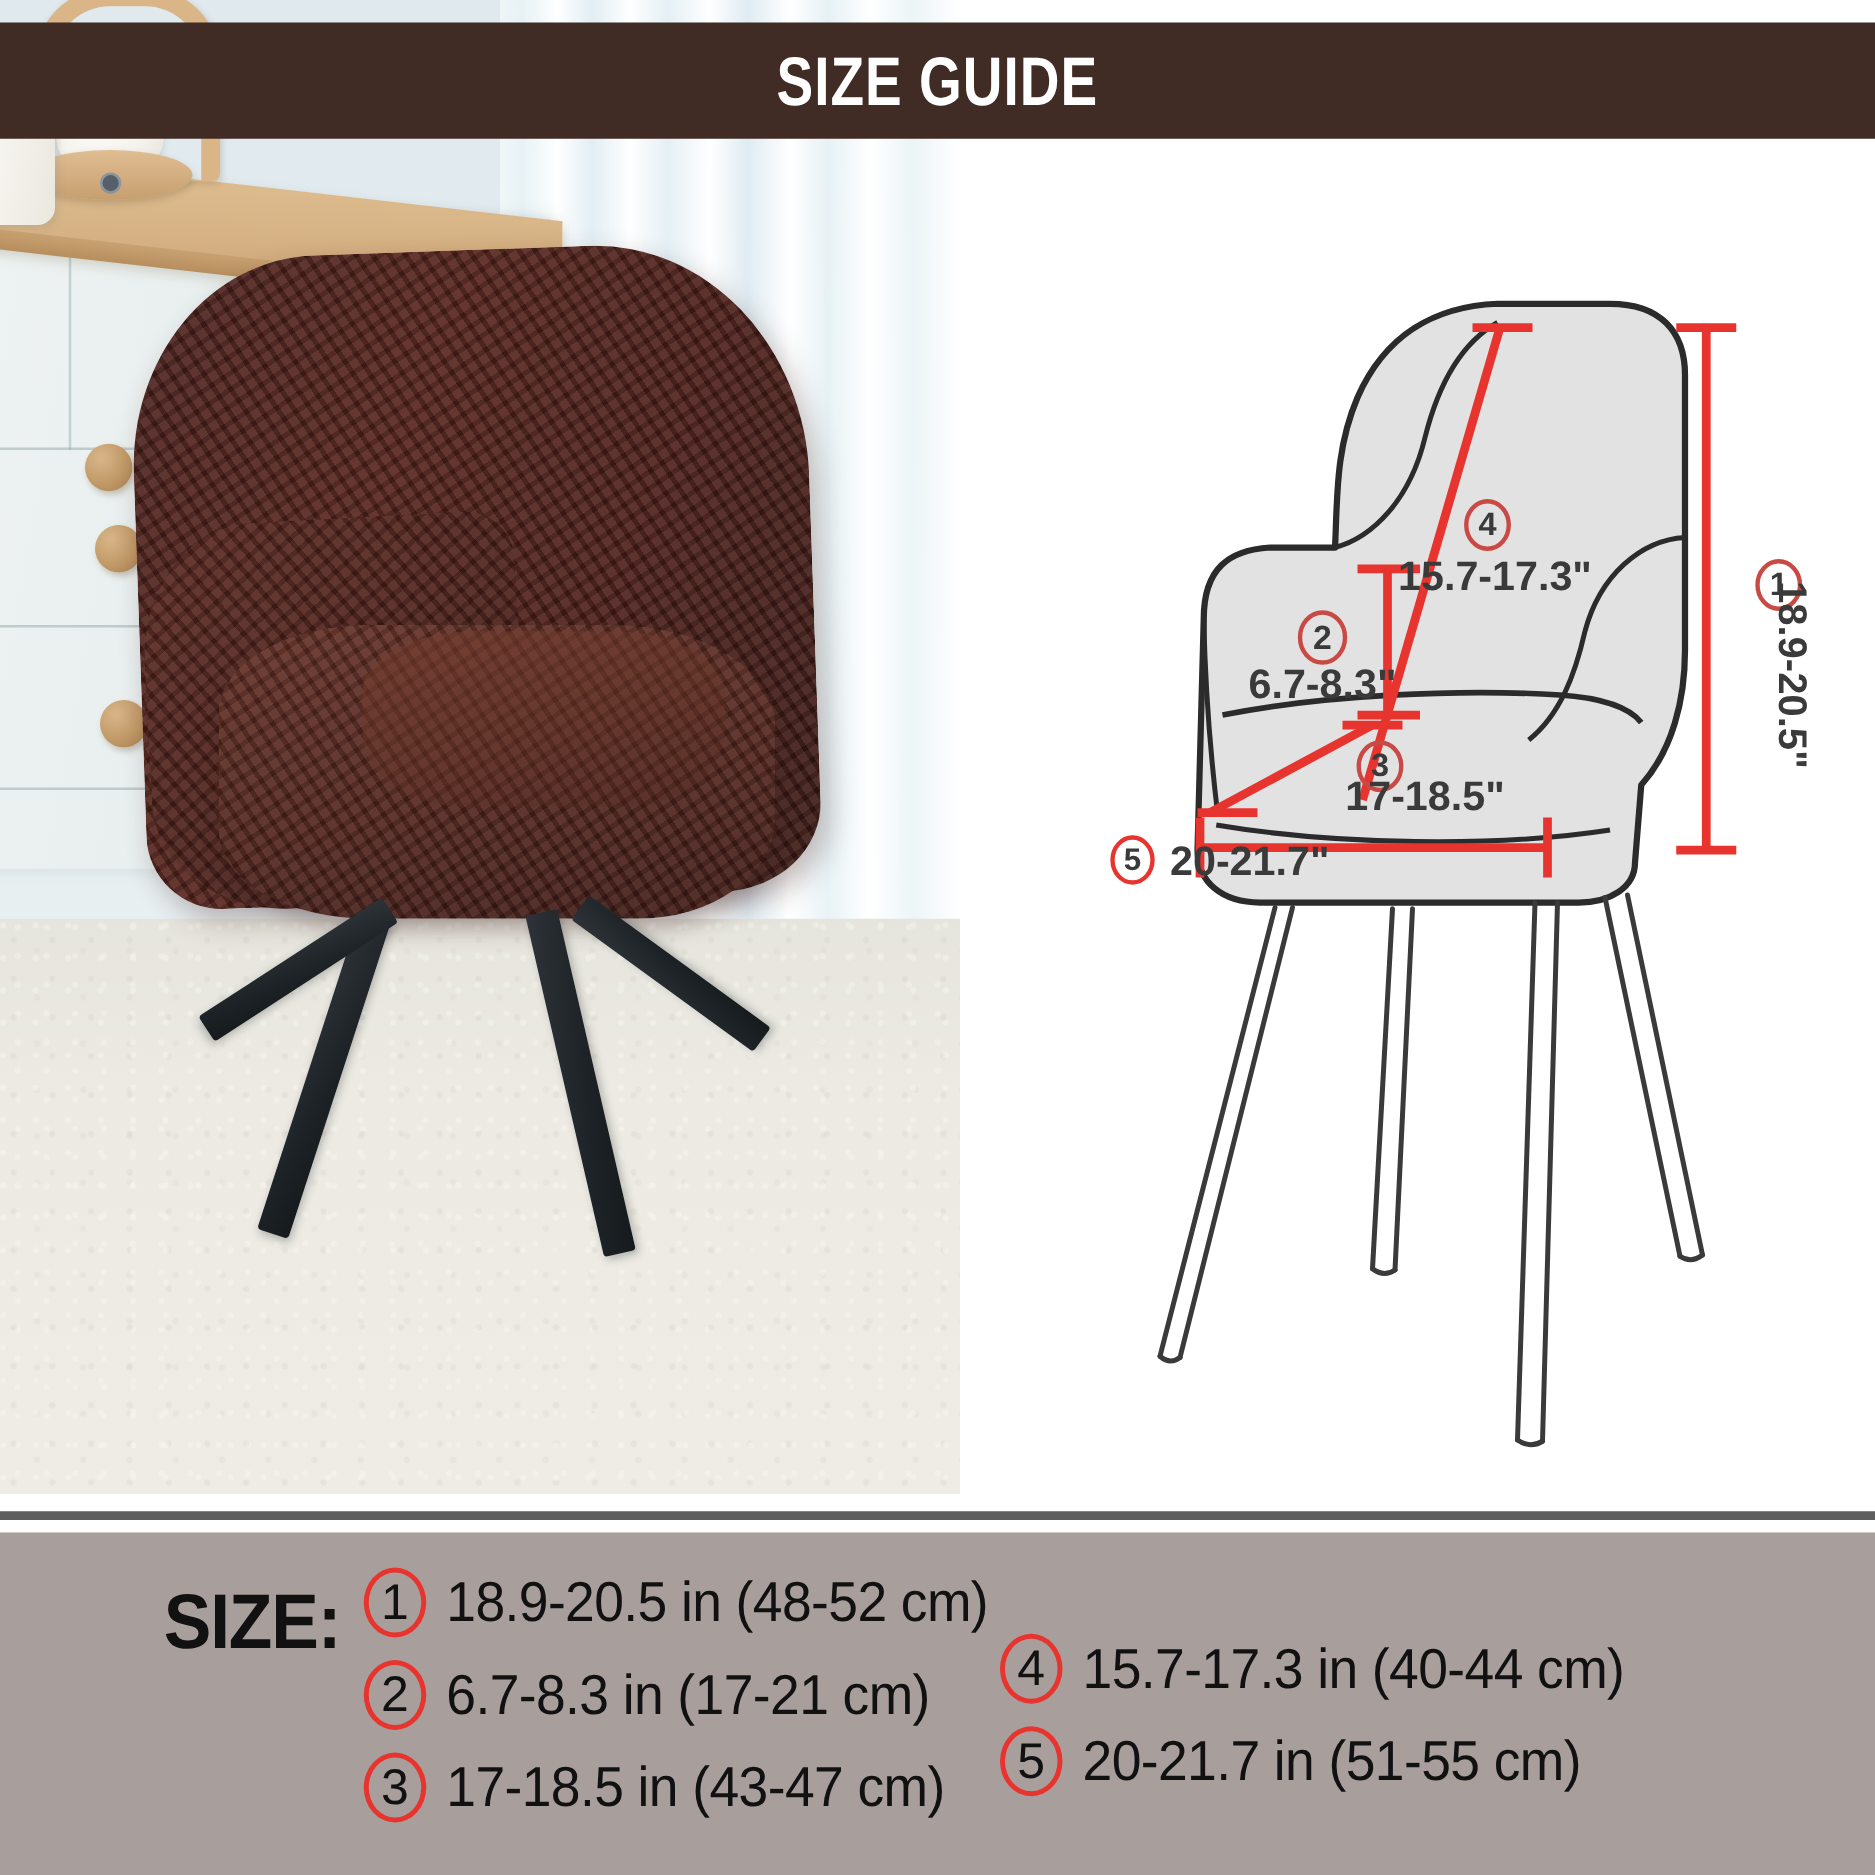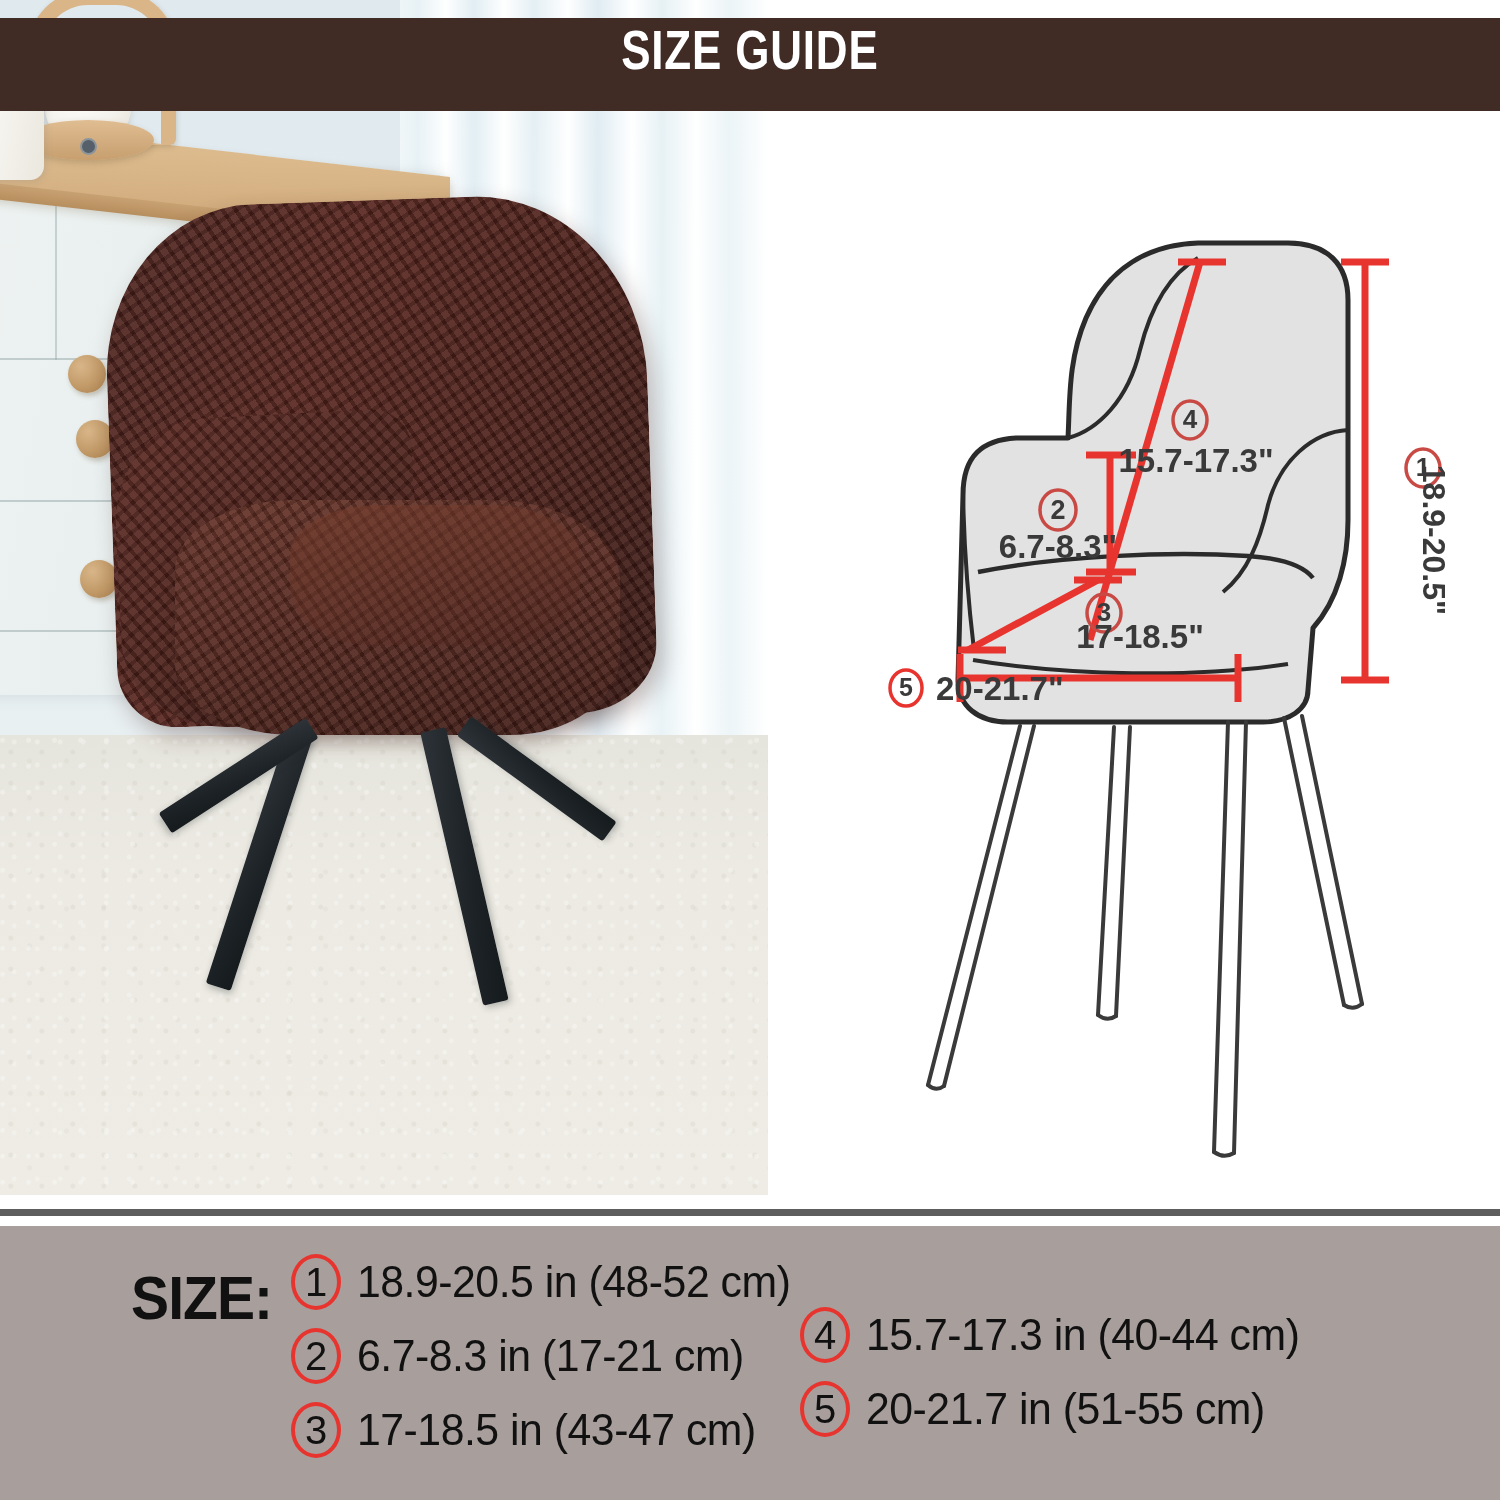--- a/index.html
+++ b/index.html
@@ -179,21 +179,21 @@
   .diagram-pane{
     position:absolute;left:768px;top:0;width:732px;height:1195px;
     background:#ffffff;
   }
   .diagram-svg{position:absolute;left:0;top:0;width:732px;height:1195px;}
 
   
   .header-bar{
     position:absolute;left:0;top:18px;width:1500px;height:93px;
     background:#402b25;
-    display:flex;justify-content:center;
+    display:flex;align-items:center;justify-content:center;
     z-index:40;
   }
   .header-title{
     color:#ffffff;
     font-family:"Liberation Sans", sans-serif;
     font-size:55px;
     font-weight:bold;
     letter-spacing:1px;
     transform:scaleX(.80);
     transform-origin:center;

